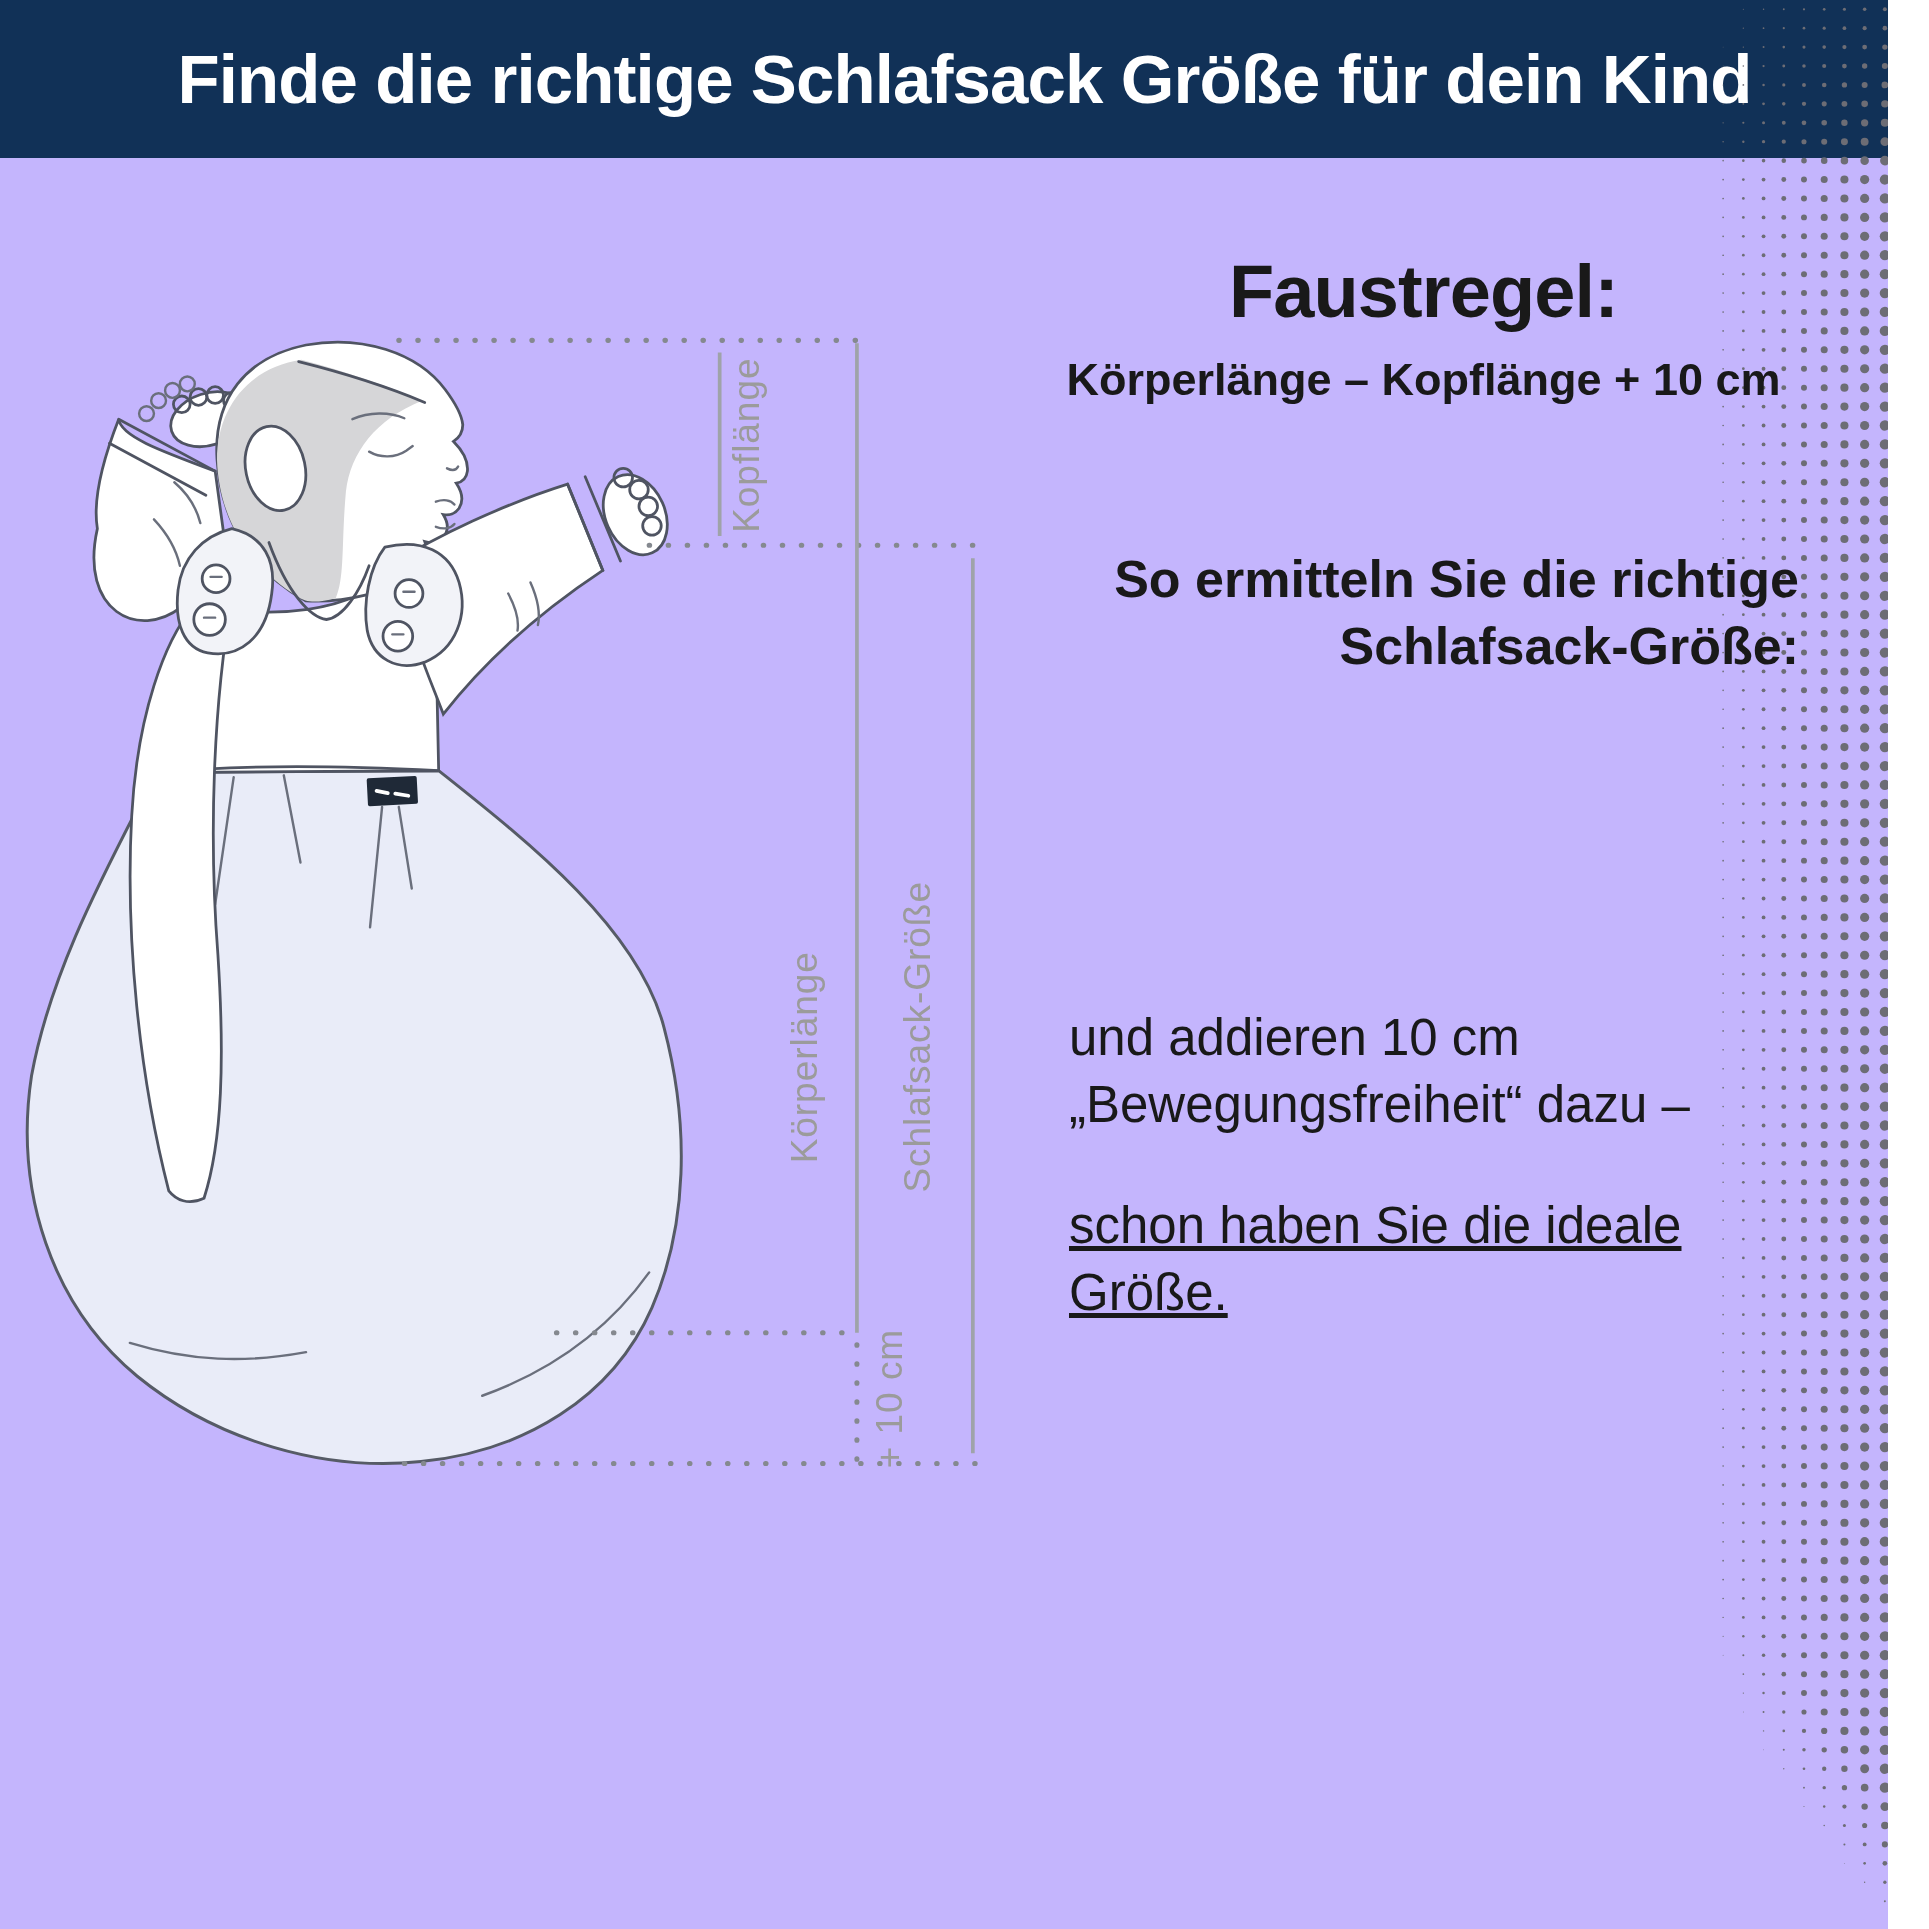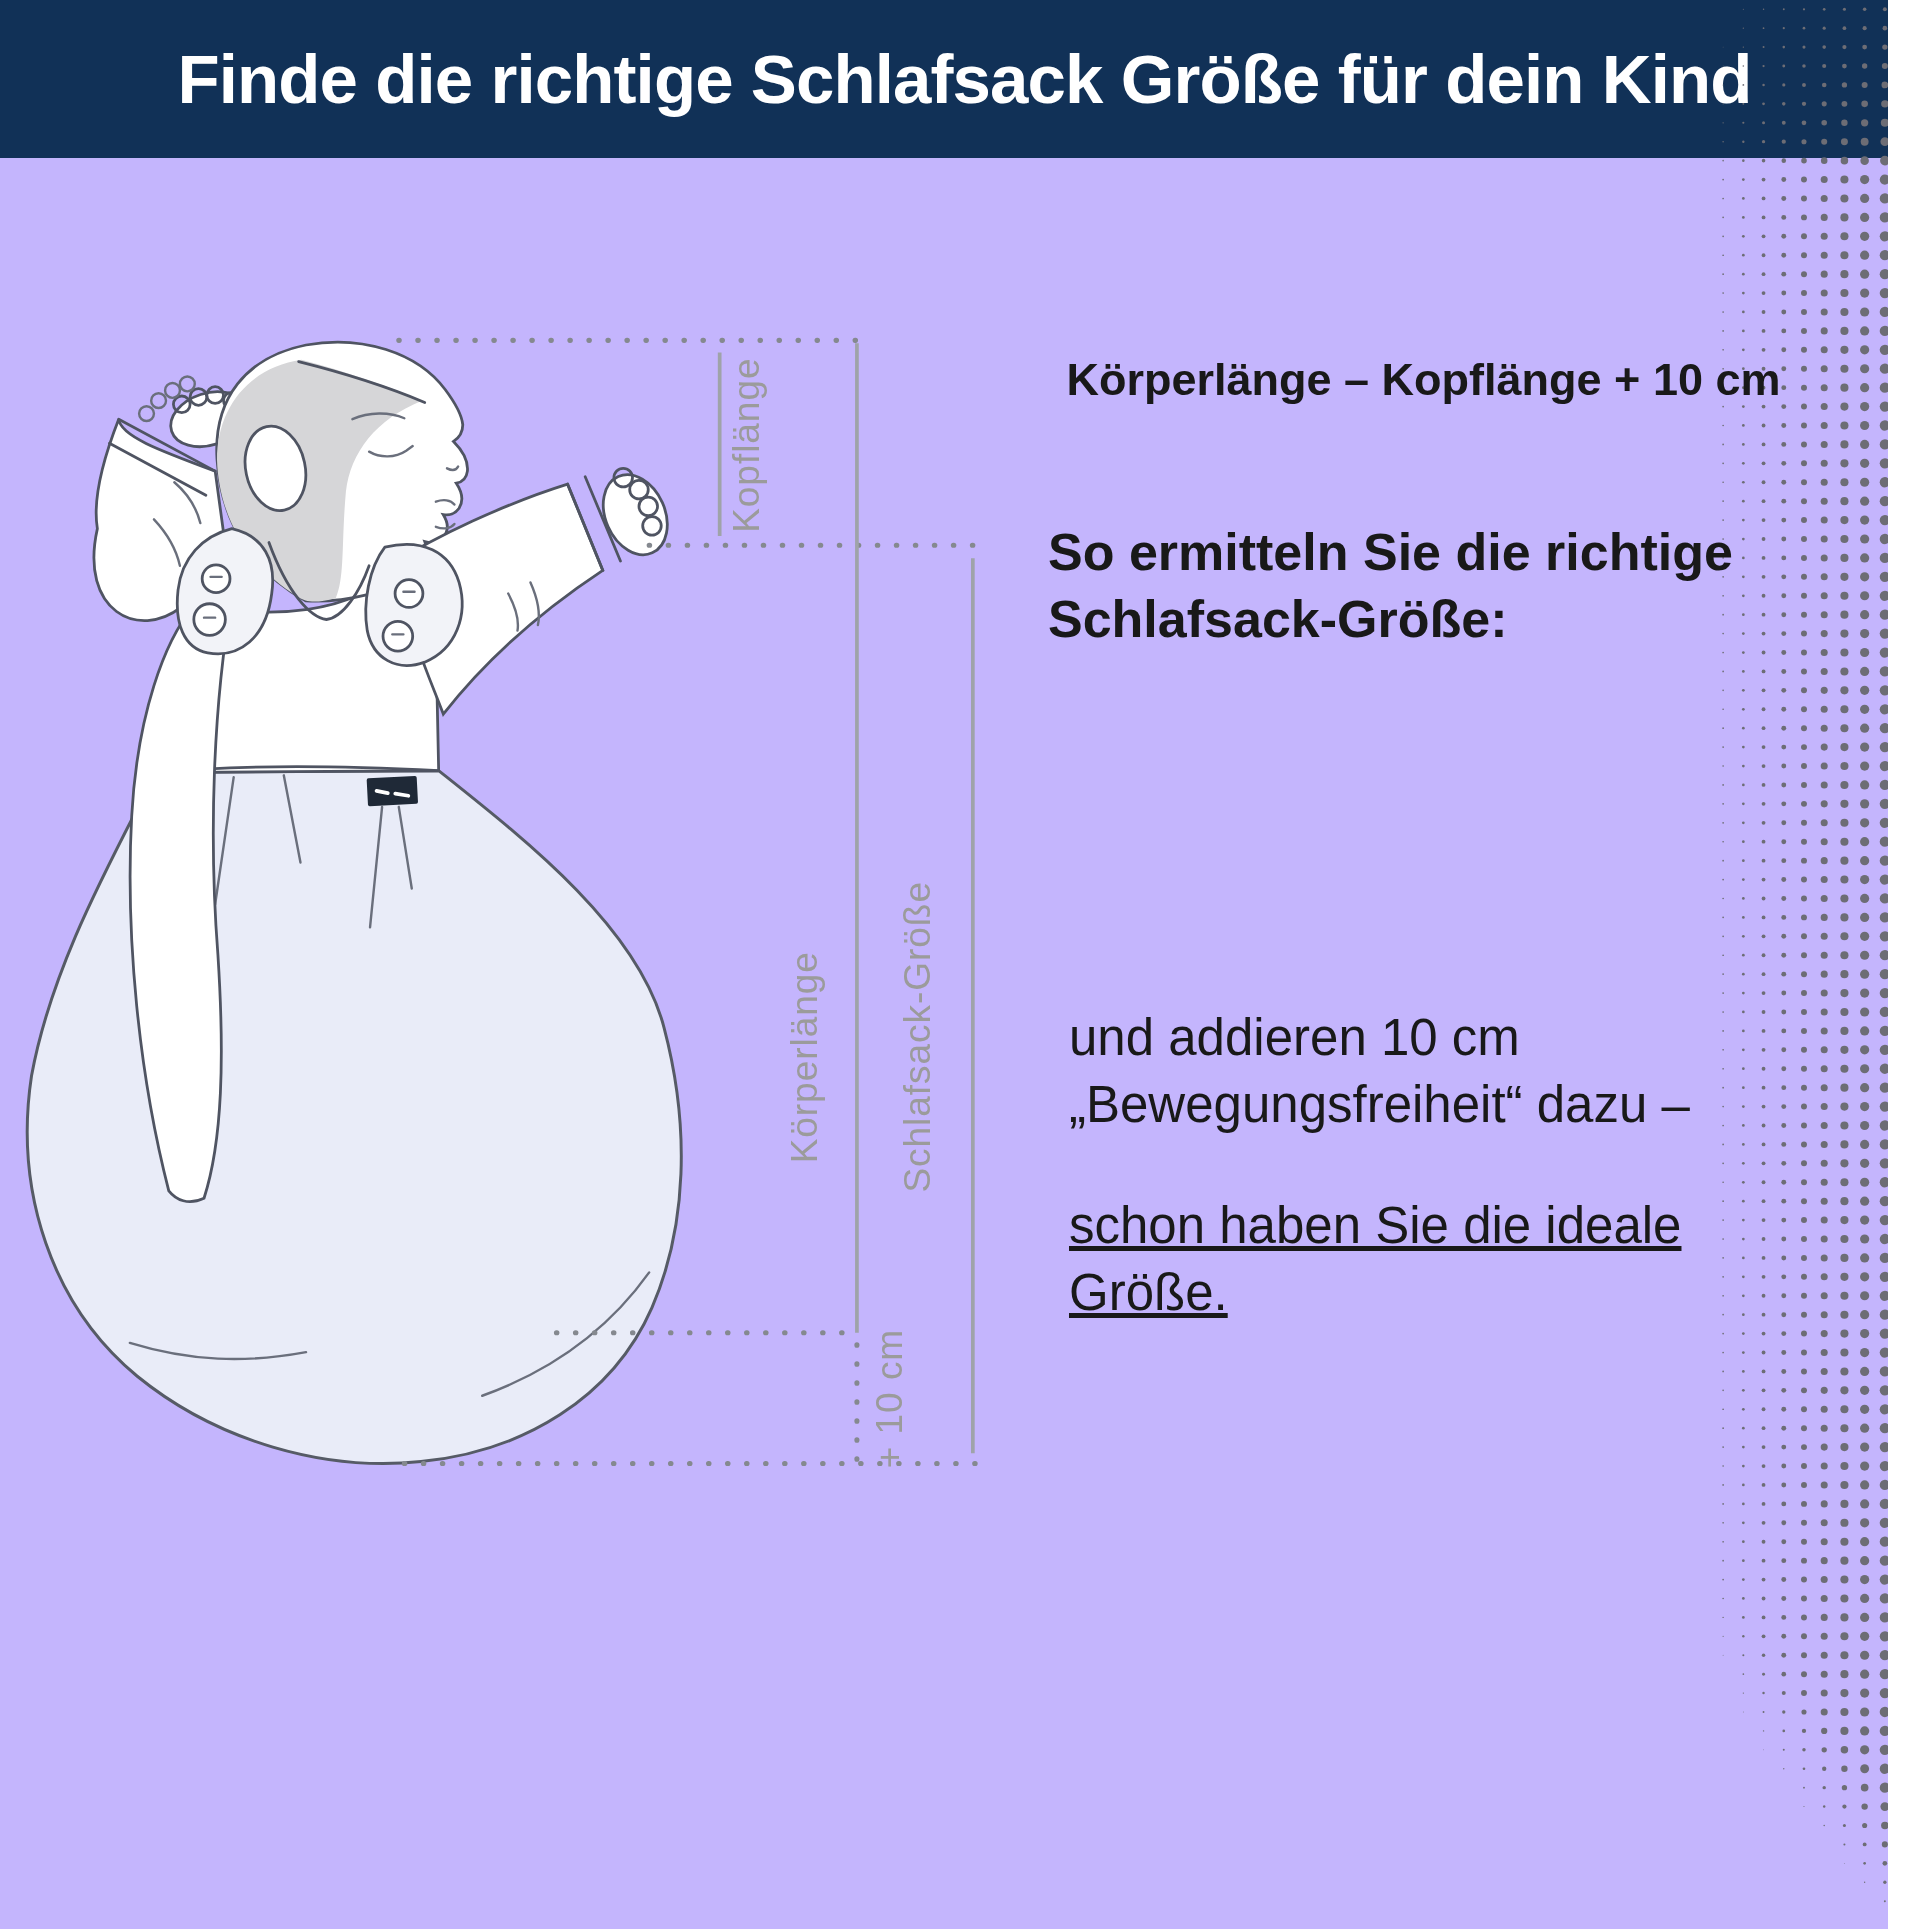--- a/index.html
+++ b/index.html
@@ -14,21 +14,21 @@
   .ink{fill:none;stroke:#4f5462;stroke-width:3;stroke-linecap:round;stroke-linejoin:round;}
   .ink-thin{fill:none;stroke:#6a6f7c;stroke-width:2.6;stroke-linecap:round;}
   .measure-line{stroke:#9fa3a9;stroke-width:4;fill:none;}
   .measure-dots{stroke:#85898f;stroke-width:5.5;fill:none;stroke-dasharray:0.5 20;stroke-linecap:round;}
   .measure-label{fill:#9b9b9b;font-family:"Liberation Sans",sans-serif;font-size:40px;letter-spacing:1px;}
   #halftone circle{fill:#6d6d75;}
   
   .txt{position:absolute;z-index:3;color:#191919;}
   .rule-head{left:1048px;top:249px;width:751px;text-align:center;font-size:74px;font-weight:800;letter-spacing:-0.9px;}
   .rule-formula{left:1048px;top:354px;width:751px;text-align:center;font-size:45px;font-weight:700;}
-  .guide-heading{left:1048px;top:519px;width:751px;text-align:left;font-size:52px;font-weight:bold;
+  .guide-heading{left:1048px;top:546px;width:751px;text-align:right;font-size:52px;font-weight:bold;
                  line-height:67px;white-space:pre-line;}
   .para{left:1069px;width:751px;font-size:51px;font-weight:400;line-height:67px;white-space:pre-line;}
   .p1{top:660px;} .p2{top:1004px;} .p3{top:1192px;text-decoration:underline;}
 </style>
 </head>
 <body>
 
 <div id="canvas">
 
   <div class="banner">
@@ -1211,20 +1211,21 @@
         <circle cx="2076.0" cy="1948.0" r="6.70"></circle>
         <circle cx="2076.0" cy="1968.4" r="6.70"></circle>
         <circle cx="2076.0" cy="1988.8" r="6.31"></circle>
         <circle cx="2076.0" cy="2009.2" r="5.40"></circle>
         <circle cx="2076.0" cy="2029.6" r="4.48"></circle>
         <circle cx="2076.0" cy="2050.0" r="3.57"></circle>
         <circle cx="2076.0" cy="2070.4" r="2.66"></circle>
       </g>
   </svg>
 
+  <div class="txt rule-head">Faustregel:</div>
   <div class="txt rule-formula">Körperlänge – Kopflänge + 10 cm</div>
   <div class="txt guide-heading">So ermitteln Sie die richtige
 Schlafsack-Größe:</div>
   <div class="txt para p2">und addieren 10 cm
 „Bewegungsfreiheit“ dazu –</div>
   <div class="txt para p3">schon haben Sie die ideale
 Größe.</div>
 
 </div>
 

